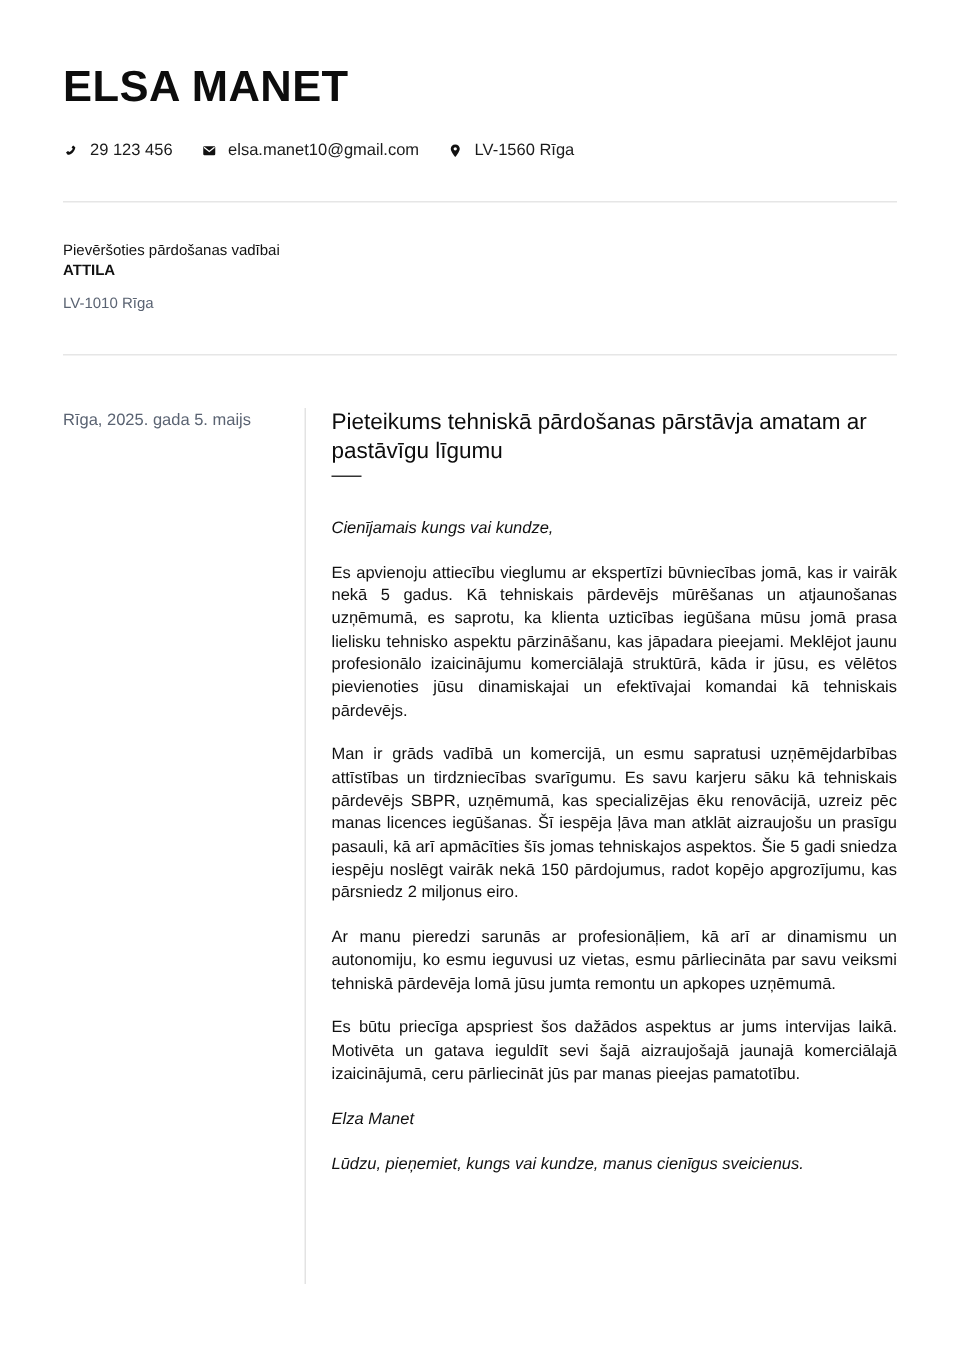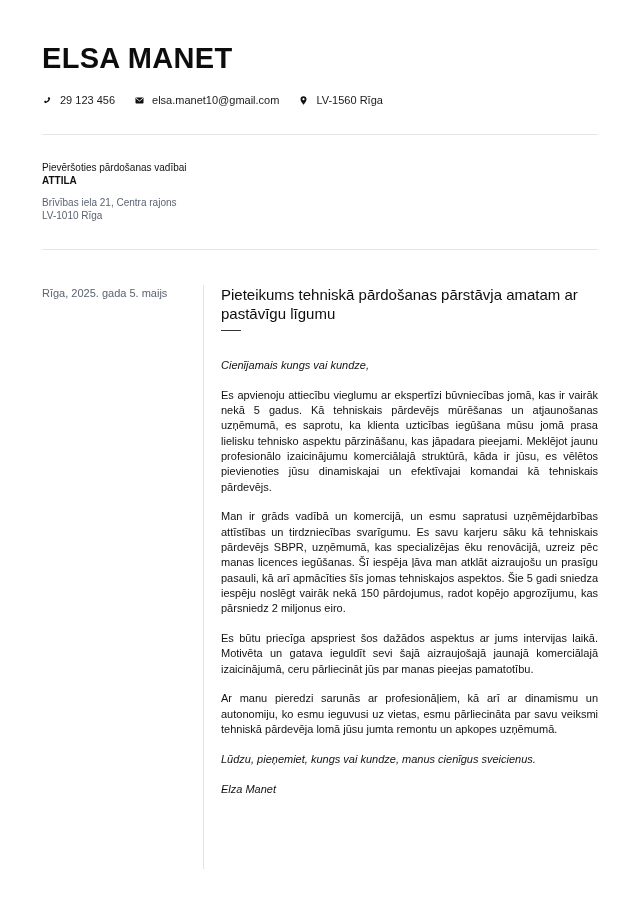--- a/index.html
+++ b/index.html
@@ -151,42 +151,41 @@
       </div>
     </div>
   </div>
 
   <div class="divider top"></div>
 
   <div class="recipient">
     <div class="r-line1">Pievēršoties pārdošanas vadībai</div>
     <div class="r-company">ATTILA</div>
     <div class="r-address">
-      <div>Brīvības iela 21, Centra rajons</div>
       <div>LV-1010 Rīga</div>
     </div>
   </div>
 
   <div class="divider mid"></div>
 
   <div class="body-wrap">
     <div class="left-col">
       <div>Rīga, 2025. gada 5. maijs</div>
     </div>
     <div class="vline"></div>
 
     <div class="right-col">
       <div class="subject">Pieteikums tehniskā pārdošanas pārstāvja amatam ar pastāvīgu līgumu</div>
       <div class="subject-rule"></div>
 
       <div class="letter">
         <p class="no-justify">Cienījamais kungs vai kundze,</p>
         <p>Es apvienoju attiecību vieglumu ar ekspertīzi būvniecības jomā, kas ir vairāk nekā 5 gadus. Kā tehniskais pārdevējs mūrēšanas un atjaunošanas uzņēmumā, es saprotu, ka klienta uzticības iegūšana mūsu jomā prasa lielisku tehnisko aspektu pārzināšanu, kas jāpadara pieejami. Meklējot jaunu profesionālo izaicinājumu komerciālajā struktūrā, kāda ir jūsu, es vēlētos pievienoties jūsu dinamiskajai un efektīvajai komandai kā tehniskais pārdevējs.</p>
         <p>Man ir grāds vadībā un komercijā, un esmu sapratusi uzņēmējdarbības attīstības un tirdzniecības svarīgumu. Es savu karjeru sāku kā tehniskais pārdevējs SBPR, uzņēmumā, kas specializējas ēku renovācijā, uzreiz pēc manas licences iegūšanas. Šī iespēja ļāva man atklāt aizraujošu un prasīgu pasauli, kā arī apmācīties šīs jomas tehniskajos aspektos. Šie 5 gadi sniedza iespēju noslēgt vairāk nekā 150 pārdojumus, radot kopējo apgrozījumu, kas pārsniedz 2 miljonus eiro.</p>
+        <p>Ar manu pieredzi sarunās ar profesionāļiem, kā arī ar dinamismu un autonomiju, ko esmu ieguvusi uz vietas, esmu pārliecināta par savu veiksmi tehniskā pārdevēja lomā jūsu jumta remontu un apkopes uzņēmumā.</p>
         <p>Es būtu priecīga apspriest šos dažādos aspektus ar jums intervijas laikā. Motivēta un gatava ieguldīt sevi šajā aizraujošajā jaunajā komerciālajā izaicinājumā, ceru pārliecināt jūs par manas pieejas pamatotību.</p>
-        <p>Ar manu pieredzi sarunās ar profesionāļiem, kā arī ar dinamismu un autonomiju, ko esmu ieguvusi uz vietas, esmu pārliecināta par savu veiksmi tehniskā pārdevēja lomā jūsu jumta remontu un apkopes uzņēmumā.</p>
+        <p class="no-justify">Elza Manet</p>
         <p class="no-justify">Lūdzu, pieņemiet, kungs vai kundze, manus cienīgus sveicienus.</p>
-        <p class="no-justify">Elza Manet</p>
       </div>
     </div>
   </div>
 
 </div>
 
 </body></html>

